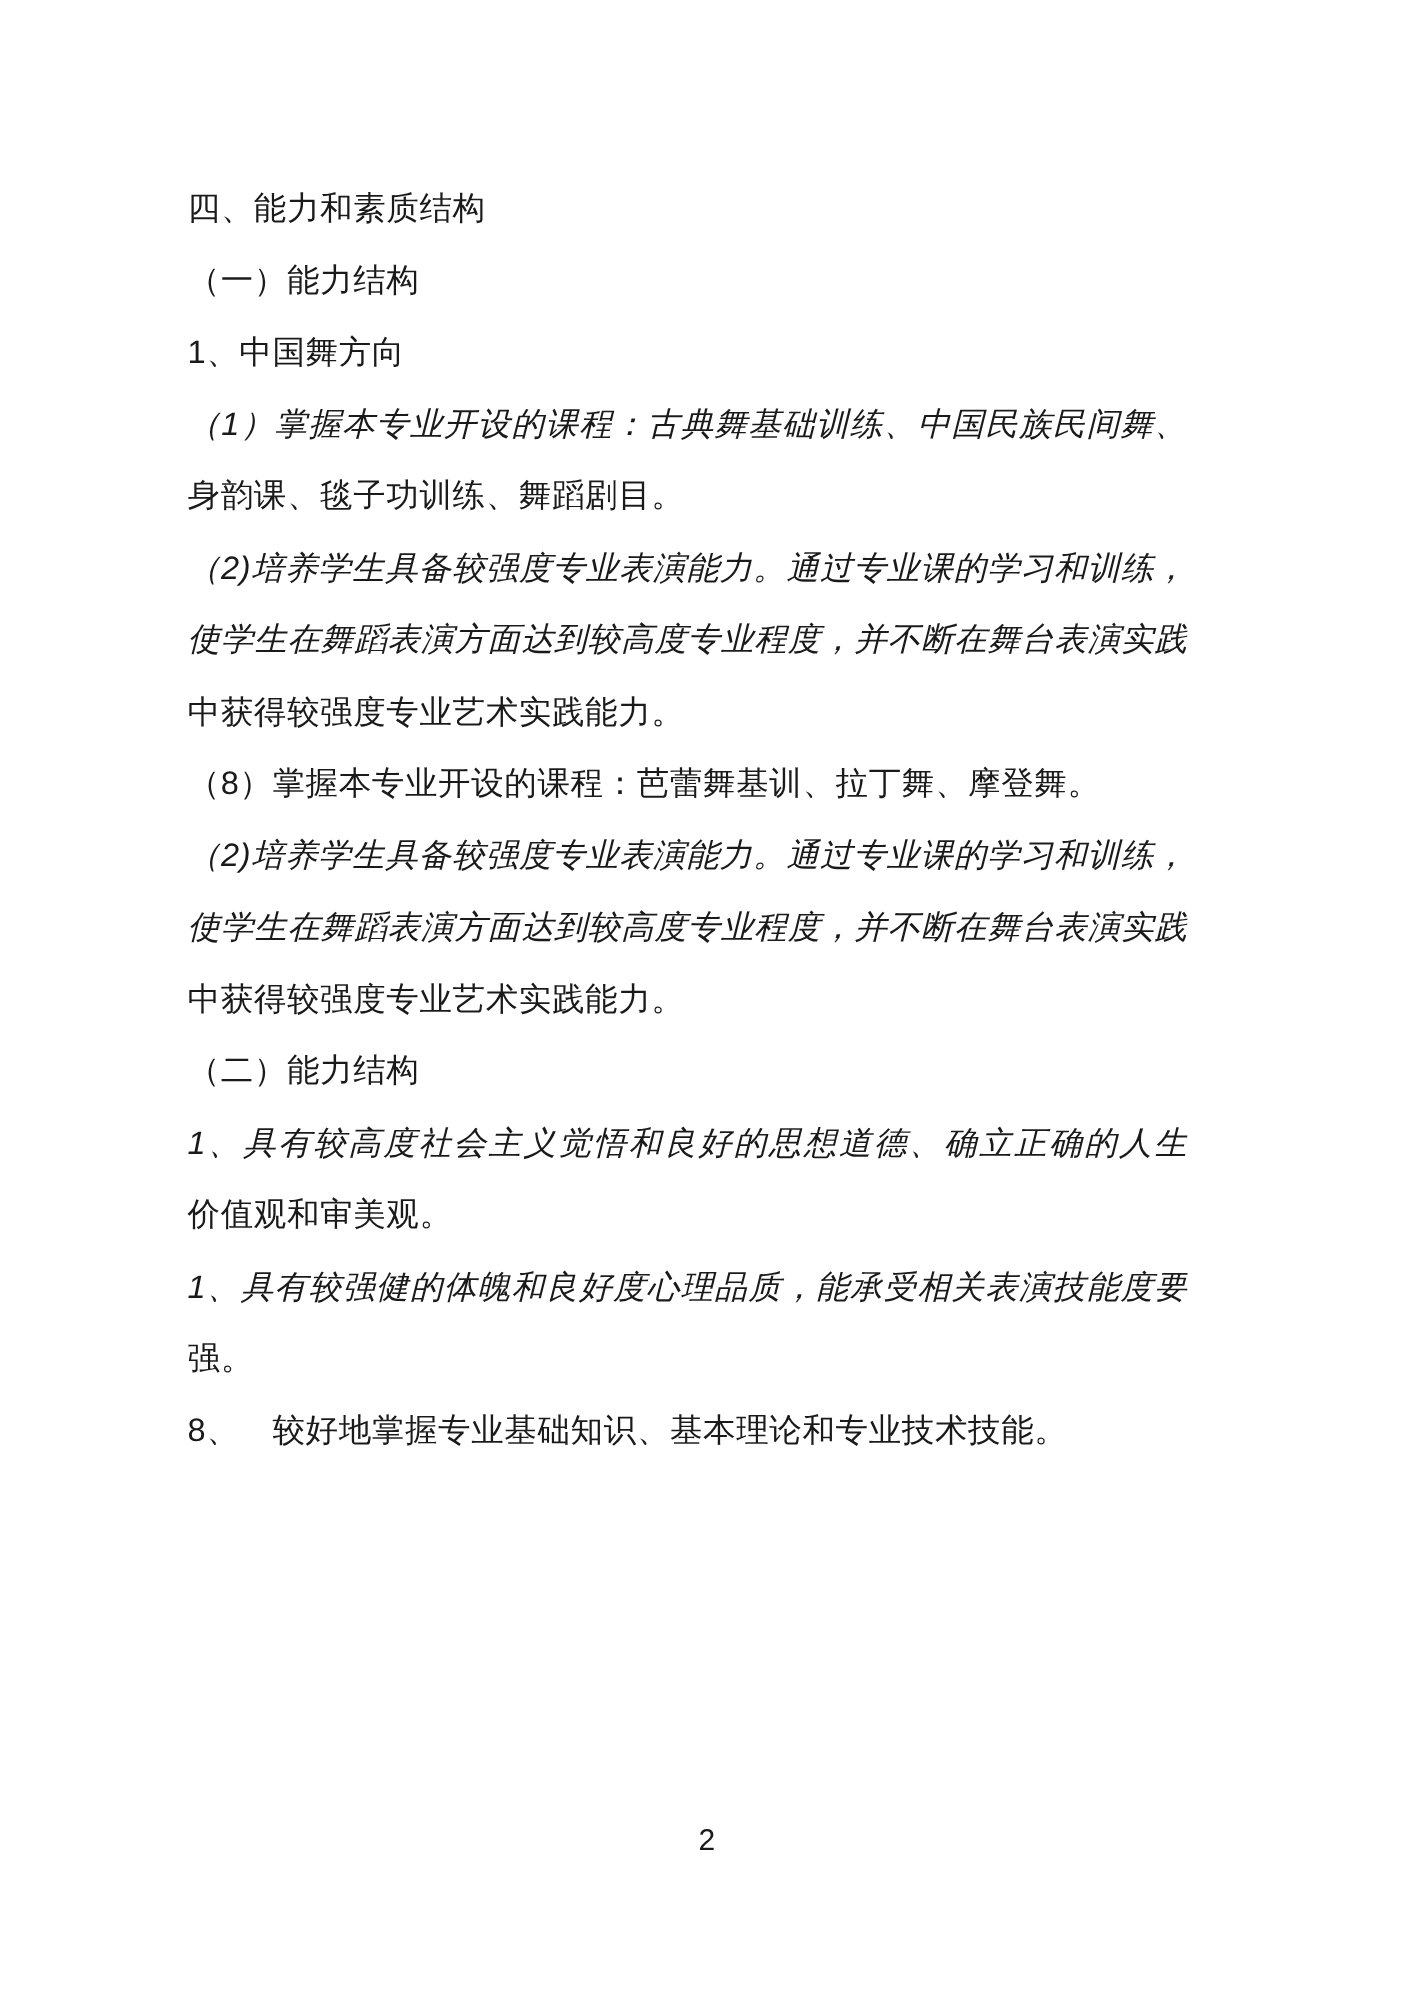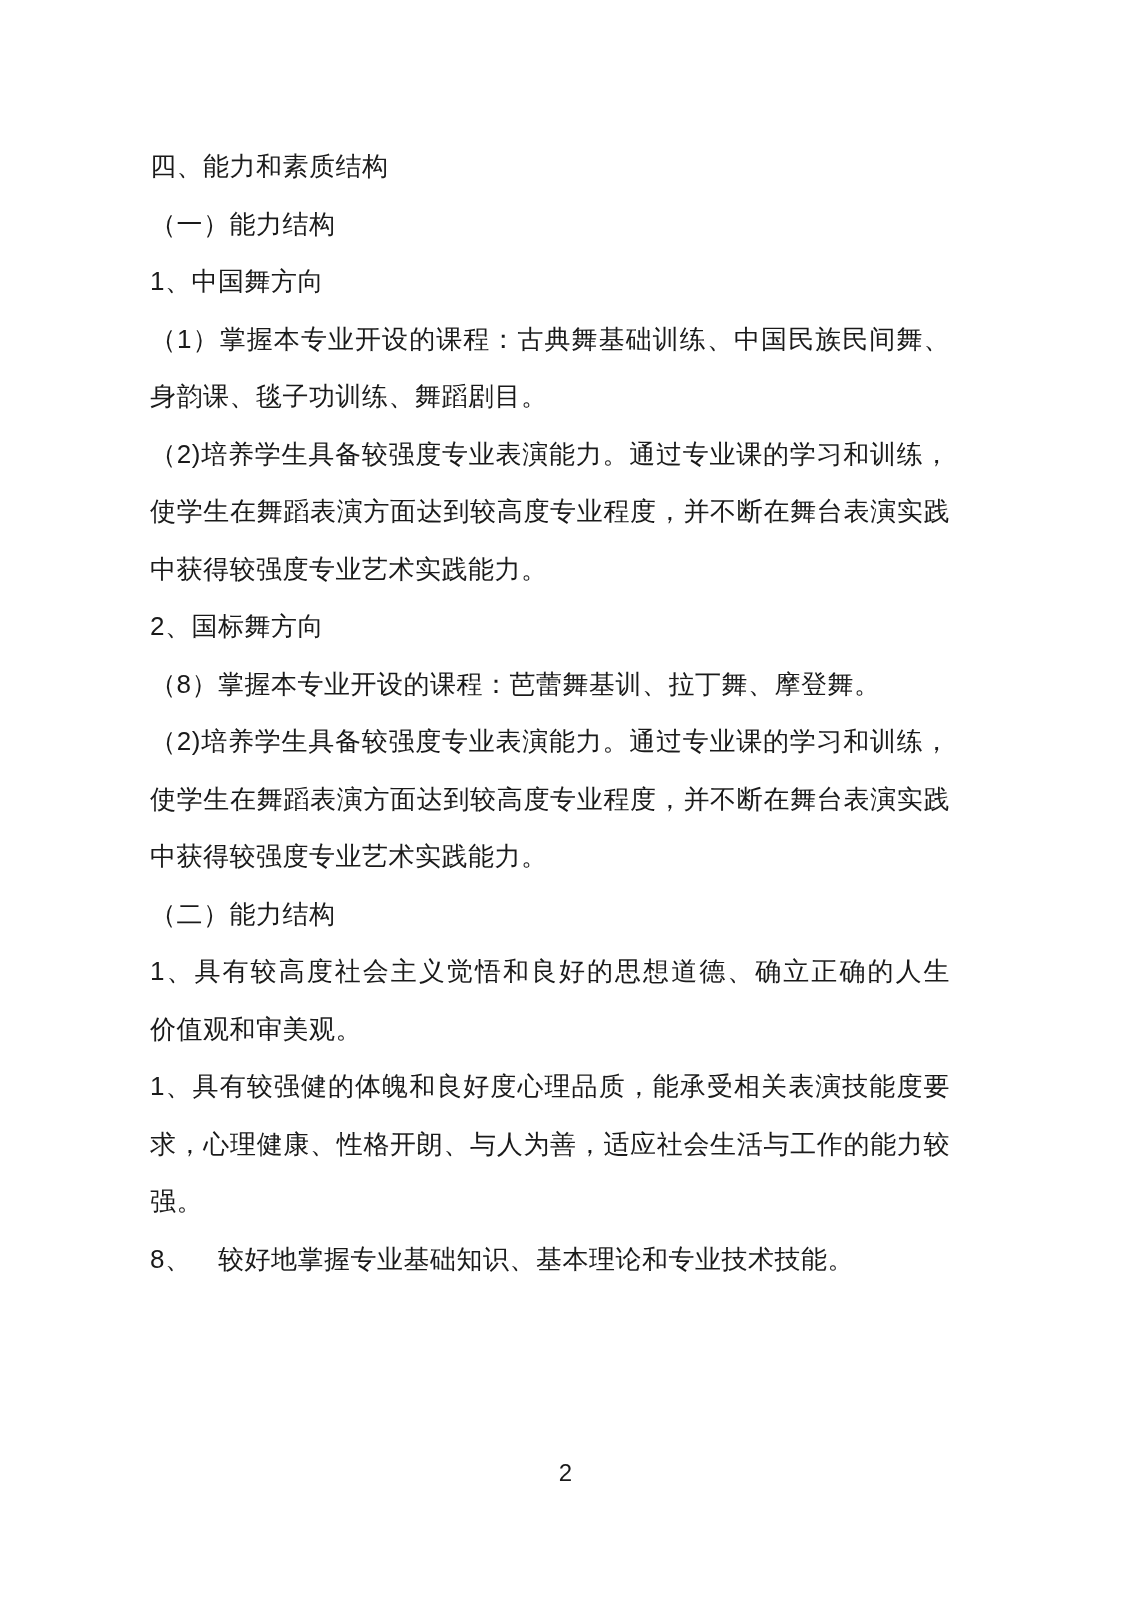--- a/index.html
+++ b/index.html
@@ -30,20 +30,21 @@
     text-align: left;
     letter-spacing: 0.5px;
     color: #1a1a1a;
   }
   .doc-line.fill {
     white-space: normal;
     text-align: justify;
     text-align-last: justify;
     text-justify: inter-character;
     overflow: hidden;
+    font-style: italic;
   }
   .page-footer {
     position: absolute;
     left: 0;
     right: 0;
     top: 1458px;
     text-align: center;
   }
   .page-number {
     font-size: 24px;
@@ -58,29 +59,27 @@
 <div class="page">
   <div class="doc-body" id="doc-body">
       <div class="doc-line">四、能力和素质结构</div>
       <div class="doc-line">（一）能力结构</div>
       <div class="doc-line">1、中国舞方向</div>
       <div class="doc-line fill">（1）掌握本专业开设的课程：古典舞基础训练、中国民族民间舞、</div>
       <div class="doc-line">身韵课、毯子功训练、舞蹈剧目。</div>
       <div class="doc-line fill">（2)培养学生具备较强度专业表演能力。通过专业课的学习和训练，</div>
       <div class="doc-line fill">使学生在舞蹈表演方面达到较高度专业程度，并不断在舞台表演实践</div>
       <div class="doc-line">中获得较强度专业艺术实践能力。</div>
-      <div class="doc-line">2、国标舞方向</div>
       <div class="doc-line">（8）掌握本专业开设的课程：芭蕾舞基训、拉丁舞、摩登舞。</div>
       <div class="doc-line fill">（2)培养学生具备较强度专业表演能力。通过专业课的学习和训练，</div>
       <div class="doc-line fill">使学生在舞蹈表演方面达到较高度专业程度，并不断在舞台表演实践</div>
       <div class="doc-line">中获得较强度专业艺术实践能力。</div>
       <div class="doc-line">（二）能力结构</div>
       <div class="doc-line fill">1、具有较高度社会主义觉悟和良好的思想道德、确立正确的人生观、</div>
       <div class="doc-line">价值观和审美观。</div>
       <div class="doc-line fill">1、具有较强健的体魄和良好度心理品质，能承受相关表演技能度要</div>
-      <div class="doc-line fill">求，心理健康、性格开朗、与人为善，适应社会生活与工作的能力较</div>
       <div class="doc-line">强。</div>
       <div class="doc-line">8、　较好地掌握专业基础知识、基本理论和专业技术技能。</div>
     </div>
   <div class="page-footer">
     <span class="page-number">2</span>
   </div>
 </div>
 
 </body></html>

